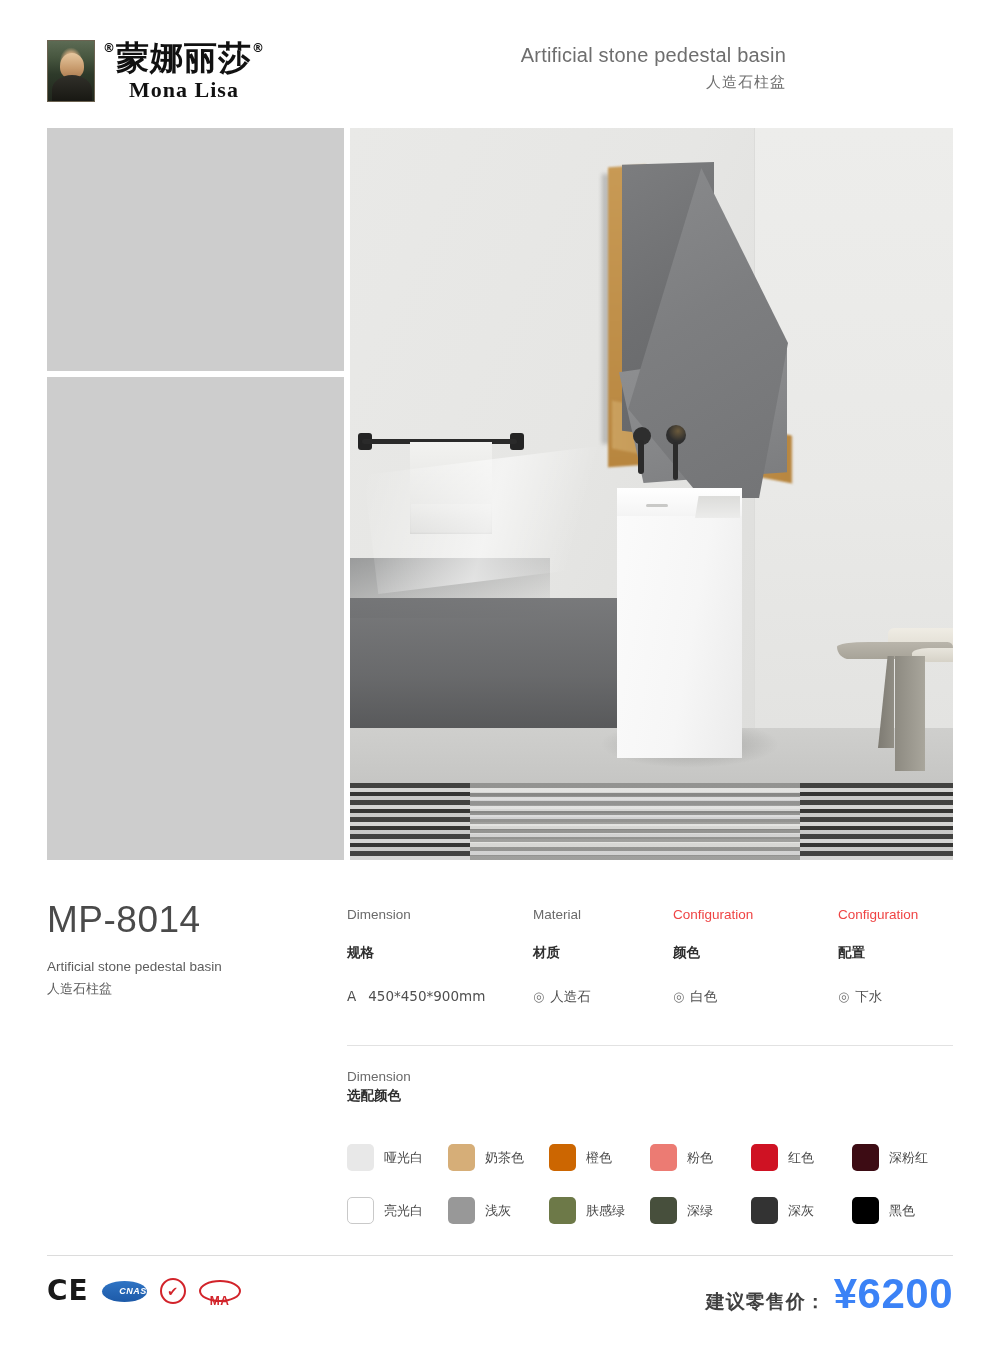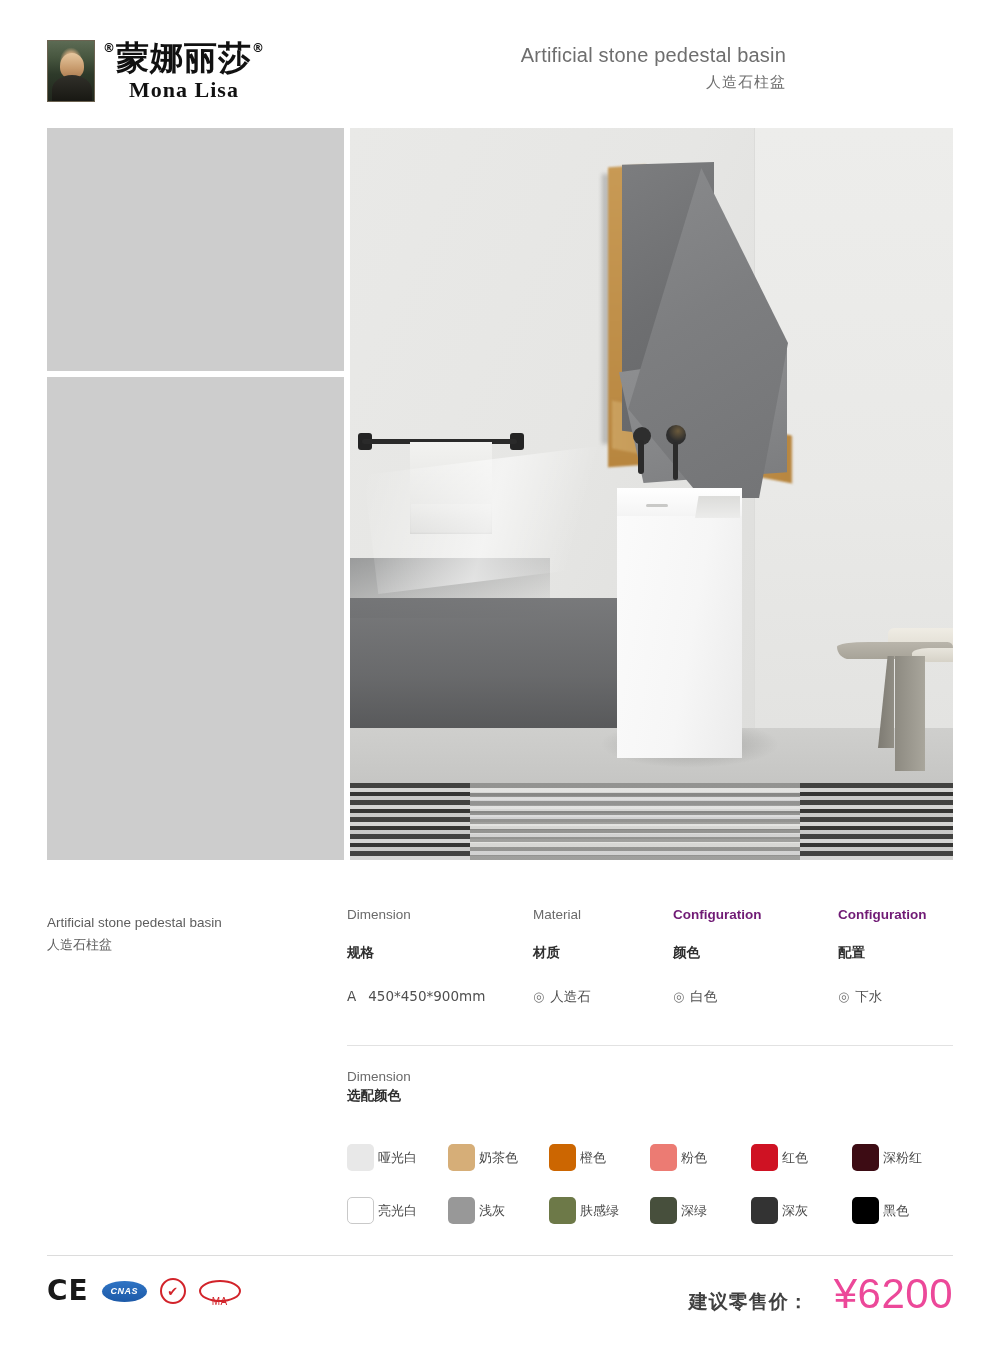--- a/index.html
+++ b/index.html
@@ -270,21 +270,21 @@
 
   .spec-cols { position:absolute; left:300px; top:16px; width:606px; height:110px; }
   .spec-col { position:absolute; top:0; }
   .sc-1 { left:0px; }
   .sc-2 { left:186px; }
   .sc-3 { left:326px; }
   .sc-4 { left:491px; }
   .spec-label-en {
     font-size:13.5px; color:#6a6a6a; line-height:18px;
   }
-  .spec-label-en.bold { font-weight:bold; color:#701a75; }
+  .spec-label-en.bold { font-weight:normal; color:#ef4444; }
   .spec-label-cn {
     font-family:"DejaVu Sans",sans-serif;
     font-size:13.5px; font-weight:bold; color:#2f2f2f;
     margin-top:19px; line-height:19px;
   }
   .spec-value {
     font-size:13.5px; color:#4f4f4f; margin-top:25px;
     line-height:19px; white-space:nowrap;
     font-family:"DejaVu Sans",sans-serif;
   }
@@ -310,72 +310,72 @@
     grid-template-columns:repeat(6, 101px);
     grid-auto-rows:53px;
   }
   .swatch-item { display:flex; align-items:center; }
   .swatch-chip {
     width:27px; height:27px; border-radius:5px; flex:0 0 auto;
   }
   .swatch-chip.outlined { border:1px solid #c9c9c9; }
   .swatch-name {
     font-family:"DejaVu Sans",sans-serif;
-    font-size:13px; color:#4a4a4a; margin-left:4px; white-space:nowrap;
+    font-size:13px; color:#4a4a4a; margin-left:10px; white-space:nowrap;
   }
 
   
   .divider-full {
     position:absolute; left:47px; top:1255px; width:906px; height:1px;
     background:#dcdcdc;
   }
   .footer { position:absolute; left:47px; top:1270px; width:906px; height:52px; }
   .certs { position:absolute; left:0; top:8px; display:flex; align-items:center; gap:13px; }
   .cert-ce {
     font-family:"DejaVu Sans",sans-serif;
     font-size:28px; font-weight:bold; color:#1a1a1a; letter-spacing:1px;
     line-height:26px;
   }
   .cert-cnas {
     width:45px; height:21px; border-radius:50%;
     background:linear-gradient(180deg,#2f74c4 0%,#1d5aa8 100%);
-    display:flex; align-items:center; justify-content:center;
+    display:flex; align-items:center; justify-content:flex-end;
   }
   .cert-cnas span {
     color:#fff; font-size:9px; font-weight:bold; font-style:italic;
     letter-spacing:.5px;
   }
   .cert-cqc {
     width:26px; height:26px; border-radius:50%;
     background:#ffffff; border:2.5px solid #d2232a;
     position:relative;
     display:flex; align-items:center; justify-content:center;
   }
   .cert-cqc::before {
     content:"✔"; color:#d2232a; font-size:13px; font-weight:bold; line-height:1;
   }
   .cert-ma {
     width:42px; height:22px; border-radius:50%;
     border:2px solid #d2232a; background:#fff;
     display:flex; align-items:center; justify-content:center;
   }
   .cert-ma span {
-    color:#d2232a; font-size:10px; font-weight:normal; letter-spacing:.5px;margin-top:20px;
+    color:#d2232a; font-size:12px; font-weight:bold; letter-spacing:.5px;margin-top:20px;
   }
   .price-wrap {
     position:absolute; right:0; top:0;
     display:flex; align-items:baseline; justify-content:flex-end;
   }
   .price-label {
     font-family:"DejaVu Sans",sans-serif;
     font-size:19px; font-weight:bold; color:#404040; letter-spacing:1px;
   }
   .price-value {
-    font-size:42px; font-weight:400; color:#ec4899;
-    margin-left:25px; letter-spacing:0.5px; line-height:48px;
+    font-size:42px; font-weight:700; color:#3b82f6;
+    margin-left:8px; letter-spacing:0.5px; line-height:48px;
   }
 </style>
 </head>
 <body>
 
 <div class="header">
   <div class="logo-wrap">
     <div class="logo-painting"></div>
     <div class="logo-text">
       <div class="logo-cn">
@@ -436,20 +436,21 @@
     <div class="bench-top"></div>
     <div class="bench-towels2"></div>
     <div class="bench-leg2"></div>
     <div class="bench-leg"></div>
   </div>
 </div>
 
 <div class="info">
 
   <div class="product-block">
+    <div class="product-model">MP-8014</div>
     <div class="product-sub-en">Artificial stone pedestal basin</div>
     <div class="product-sub-cn">人造石柱盆</div>
   </div>
 
   <div class="spec-cols">
 
     <div class="spec-col sc-1">
       <div class="spec-label-en">Dimension</div>
       <div class="spec-label-cn">规格</div>
       <div class="spec-value"><span class="tag">A</span><span>450*450*900mm</span></div>

